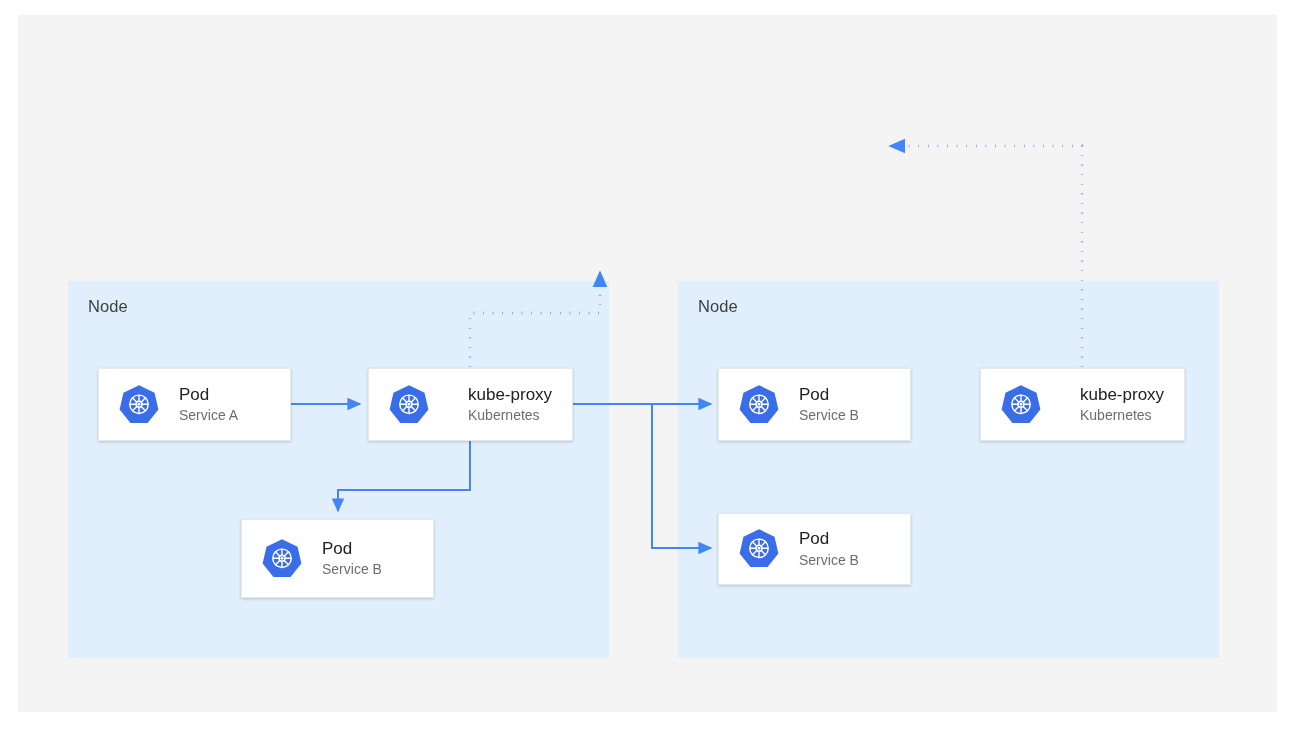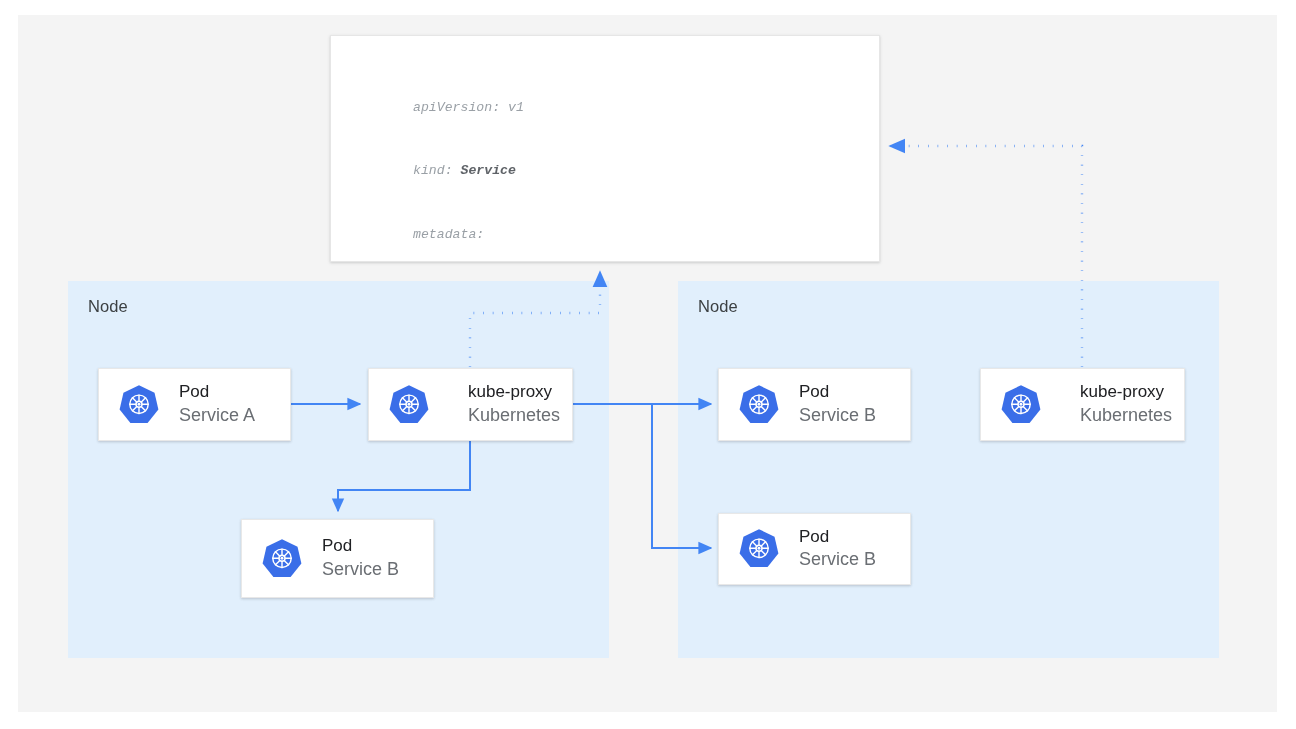--- a/index.html
+++ b/index.html
@@ -91,21 +91,21 @@
     flex-direction: column;
     justify-content: space-between;
     line-height: 1.22;
   }
   .card .card-title {
     font-size: 17px;
     color: #202124;
     white-space: nowrap;
   }
   .card .card-sub {
-    font-size: 18px;
+    font-size: 14px;
     color: #6a6e73;
     white-space: nowrap;
     margin-top: 2px;
   }
   
   .card.proxy .card-text { margin-left: 37px; }
 
   
   #connectors {
     position: absolute;
@@ -158,35 +158,20 @@
 
     <g>
       <path d="M 470 367 L 470 313 L 600 313 L 600 272" stroke="#4285f4" stroke-width="2.4" fill="none" stroke-linecap="butt" stroke-dasharray="0.6 9" marker-end="url(#arrow-dot-right)"></path>
     </g>
 
     <g>
       <path d="M 1082 367 L 1082 146 L 890 146" stroke="#4285f4" stroke-width="2.4" fill="none" stroke-linecap="butt" stroke-dasharray="0.6 9" marker-end="url(#arrow-dot-right)"></path>
     </g>
   </svg>
 
-  <div class="yaml-card">
-    <div class="yaml-text">
-      <div>apiVersion: v1</div>
-      <div><span>kind: </span><span class="k-bold">Service</span></div>
-      <div>metadata:</div>
-      
-      
-      
-      
-      
-      
-      
-      
-    </div>
-  </div>
 
   <div class="card" style="left:98px; top:368px; width:193px; height:73px;">
     <svg class="k8s-icon" viewBox="0 0 64 64" xmlns="http://www.w3.org/2000/svg">
       <path d="M32 3.2 L54.6 14.1 L60.2 38.6 L44.5 58.3 L19.5 58.3 L3.8 38.6 L9.4 14.1 Z" fill="#3a6ee8"></path>
       <g fill="none" stroke="#ffffff" stroke-width="2.1" stroke-linecap="round">
         <circle cx="32" cy="31" r="13.4"></circle>
         <circle cx="32" cy="31" r="4.4"></circle>
         <line x1="32" y1="17.6" x2="32" y2="26.6"></line>
         <line x1="32" y1="35.4" x2="32" y2="44.4"></line>
         <line x1="18.6" y1="31" x2="27.6" y2="31"></line>

